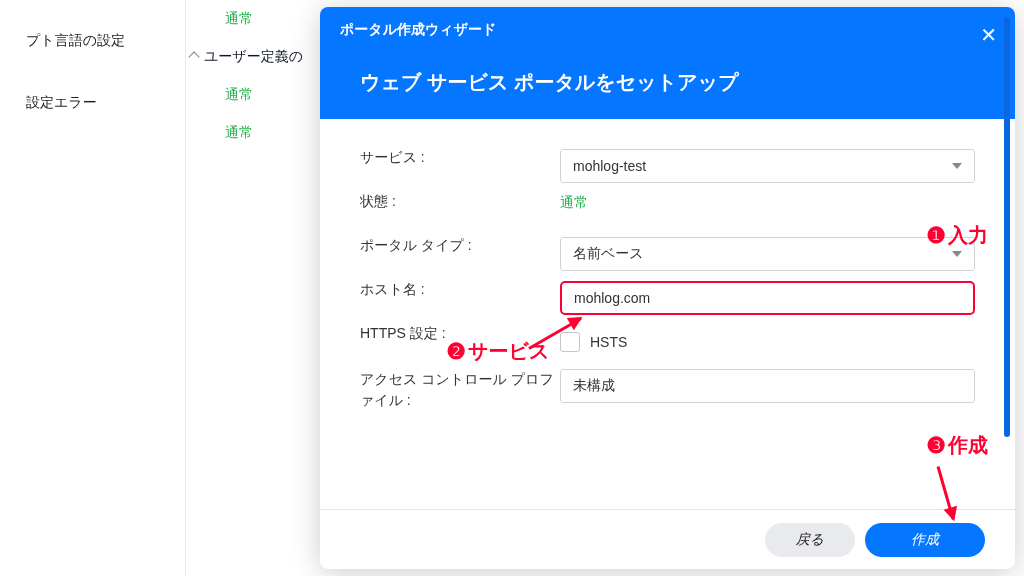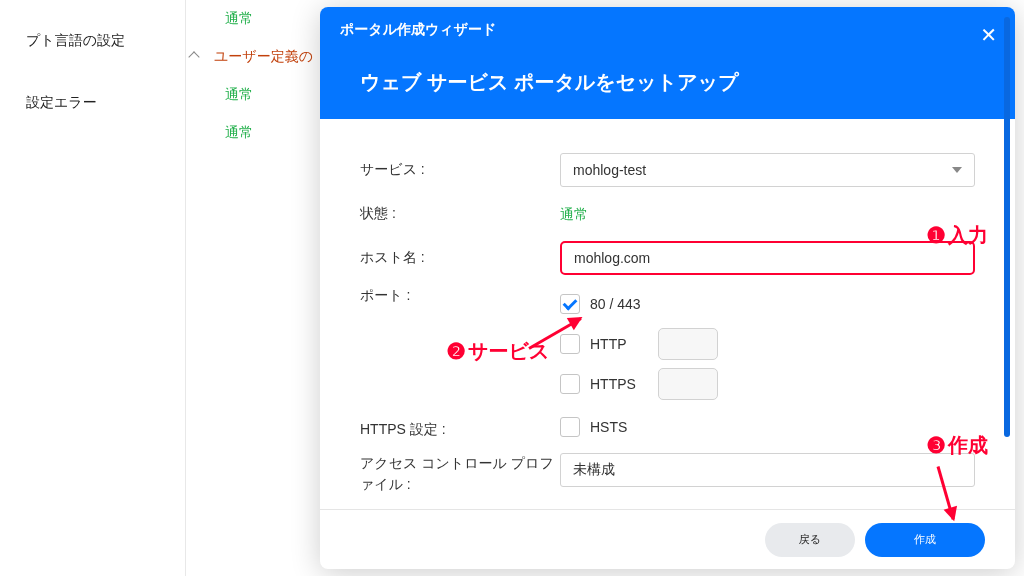--- a/index.html
+++ b/index.html
@@ -3,51 +3,51 @@
   <meta charset="utf-8">
   <style>
     * { box-sizing: border-box; margin: 0; padding: 0; font-family: "Hiragino Sans", "Meiryo", sans-serif; }
     body { width: 1024px; height: 576px; overflow: hidden; background: #fff; position: relative; }
     
     .sidebar-left { position: absolute; left: 16px; top: 0; width: 170px; height: 576px; border-right: 1px solid #e8e8e8; padding-top: 20px; }
     .sidebar-left-item { padding: 12px 0 12px 10px; font-size: 14px; color: #222; }
     
     .sidebar-mid { position: absolute; left: 170px; top: 0; width: 170px; height: 576px; }
     .sidebar-mid-item { padding: 10px 0 10px 55px; font-size: 14px; color: #23b04c; }
-    .sidebar-mid-header { padding: 10px 0 10px 20px; font-size: 14px; color: #c2410c; display: flex; align-items: center; gap: 16px; }
+    .sidebar-mid-header { padding: 10px 0 10px 20px; font-size: 14px; color: #0f172a; display: flex; align-items: center; gap: 6px; }
     .chevron { display: inline-block; width: 8px; height: 8px; border-left: 1.5px solid #888; border-top: 1.5px solid #888; transform: rotate(45deg); }
     
     .modal { position: absolute; left: 320px; top: 7px; width: 695px; height: 562px; border-radius: 8px; box-shadow: 0 4px 30px rgba(0,0,0,0.2); background: #fff; overflow: hidden; }
     .modal-header { background: #0576ff; color: #fff; height: 112px; position: relative; }
     .modal-title { position: absolute; left: 20px; top: 14px; font-size: 14px; font-weight: 600; }
     .modal-close { position: absolute; right: 18px; top: 16px; font-size: 20px; color: #fff; cursor: pointer; }
     .modal-subtitle { position: absolute; left: 40px; top: 62px; font-size: 20px; font-weight: 700; }
     .scrollbar-track { position: absolute; right: 5px; top: 10px; width: 6px; height: 540px; }
     .scrollbar-thumb { width: 6px; height: 420px; background: #0968e0; border-radius: 3px; }
     
     .modal-body { padding: 30px 40px 10px 40px; height: 390px; overflow: hidden; }
-    .form-row { display: flex; align-items: center; min-height: 42px; margin-bottom: 2px; }
+    .form-row { display: flex; align-items: flex-start; min-height: 42px; margin-bottom: 2px; }
     .form-label { width: 200px; font-size: 14px; color: #333; flex-shrink: 0; }
     .form-control { flex: 1; }
     
     .select-box { height: 34px; border: 1px solid #d2d2d2; border-radius: 3px; display: flex; align-items: center; padding: 0 12px; font-size: 14px; color: #333; position: relative; cursor: pointer; background: #fff; }
     .select-arrow { position: absolute; right: 12px; top: 13px; width: 0; height: 0; border-left: 5px solid transparent; border-right: 5px solid transparent; border-top: 6px solid #888; }
     
     .status-text { font-size: 14px; color: #23b04c; }
     
     .input-host { height: 34px; border: 2px solid #ff0033; border-radius: 5px; width: 100%; padding: 0 12px; font-size: 14px; color: #333; outline: none; }
     
     .checkbox-row { display: flex; align-items: center; gap: 10px; margin-bottom: 6px; height: 34px; }
     .cbox { width: 20px; height: 20px; border: 1px solid #c5c5c5; border-radius: 3px; display: flex; align-items: center; justify-content: center; cursor: pointer; background: #fff; flex-shrink: 0; }
     .cbox.checked::after { content: ""; display: block; width: 5px; height: 10px; border-right: 3px solid #0576ff; border-bottom: 3px solid #0576ff; transform: rotate(45deg) translate(-1px,-1px); }
     .cbox-label { font-size: 14px; color: #333; min-width: 58px; }
     .port-input { width: 60px; height: 32px; border: 1px solid #d2d2d2; border-radius: 5px; background: #f7f7f7; }
     
     .modal-footer { height: 60px; border-top: 1px solid #e5e5e5; display: flex; align-items: center; justify-content: flex-end; gap: 10px; padding-right: 30px; }
-    .btn { height: 34px; min-width: 90px; border-radius: 17px; font-size: 11px; display: flex; align-items: center; justify-content: center; cursor: pointer; }
+    .btn { height: 34px; min-width: 90px; border-radius: 17px; font-size: 14px; display: flex; align-items: center; justify-content: center; cursor: pointer; font-style: italic; }
     .btn-secondary { background: #e8eaed; color: #222; }
     .btn-primary { background: #0576ff; color: #fff; min-width: 120px; }
     
     .annotation { position: absolute; color: #ff0033; font-weight: bold; font-size: 20px; display: flex; align-items: center; }
     .circled-num { display: inline-flex; width: 22px; height: 22px; color: #ff0033; margin-right: 1px; font-size: 22px; align-items: center; justify-content: center; }
     .arrow-line { position: absolute; background: #ff0033; height: 3px; transform-origin: left center; }
     .arrow-line::after { content: ""; position: absolute; right: -2px; top: -6px; width: 0; height: 0; border-left: 14px solid #ff0033; border-top: 7px solid transparent; border-bottom: 7px solid transparent; }
   </style>
 </head>
 <body>
@@ -87,42 +87,32 @@
         </div>
       </div>
     </div>
     <div class="form-row">
       <div class="form-label">状態 :</div>
       <div class="form-control">
         <span class="status-text">通常</span>
       </div>
     </div>
     <div class="form-row">
+      <div class="form-label">ポータル タイプ :</div>
+      <div class="form-control">
+        <div class="select-box">
+          <span>名前ベース</span>
+          <span class="select-arrow"></span>
+        </div>
+      </div>
+    </div>
+    <div class="form-row">
       <div class="form-label">ホスト名 :</div>
       <div class="form-control">
         <input class="input-host" value="mohlog.com" style="">
-      </div>
-    </div>
-    <div class="form-row" style="align-items:flex-start;padding-top:6px;">
-      <div class="form-label">ポート :</div>
-      <div class="form-control">
-        <div class="checkbox-row">
-          <div class="cbox checked"></div>
-          <span class="cbox-label">80 / 443</span>
-        </div>
-        <div class="checkbox-row">
-          <div class="cbox"></div>
-          <span class="cbox-label">HTTP</span>
-          <input class="port-input" style="">
-        </div>
-        <div class="checkbox-row">
-          <div class="cbox"></div>
-          <span class="cbox-label">HTTPS</span>
-          <input class="port-input" style="">
-        </div>
       </div>
     </div>
     <div class="form-row">
       <div class="form-label">HTTPS 設定 :</div>
       <div class="form-control">
         <div class="checkbox-row">
           <div class="cbox"></div>
           <span class="cbox-label">HSTS</span>
         </div>
       </div>

